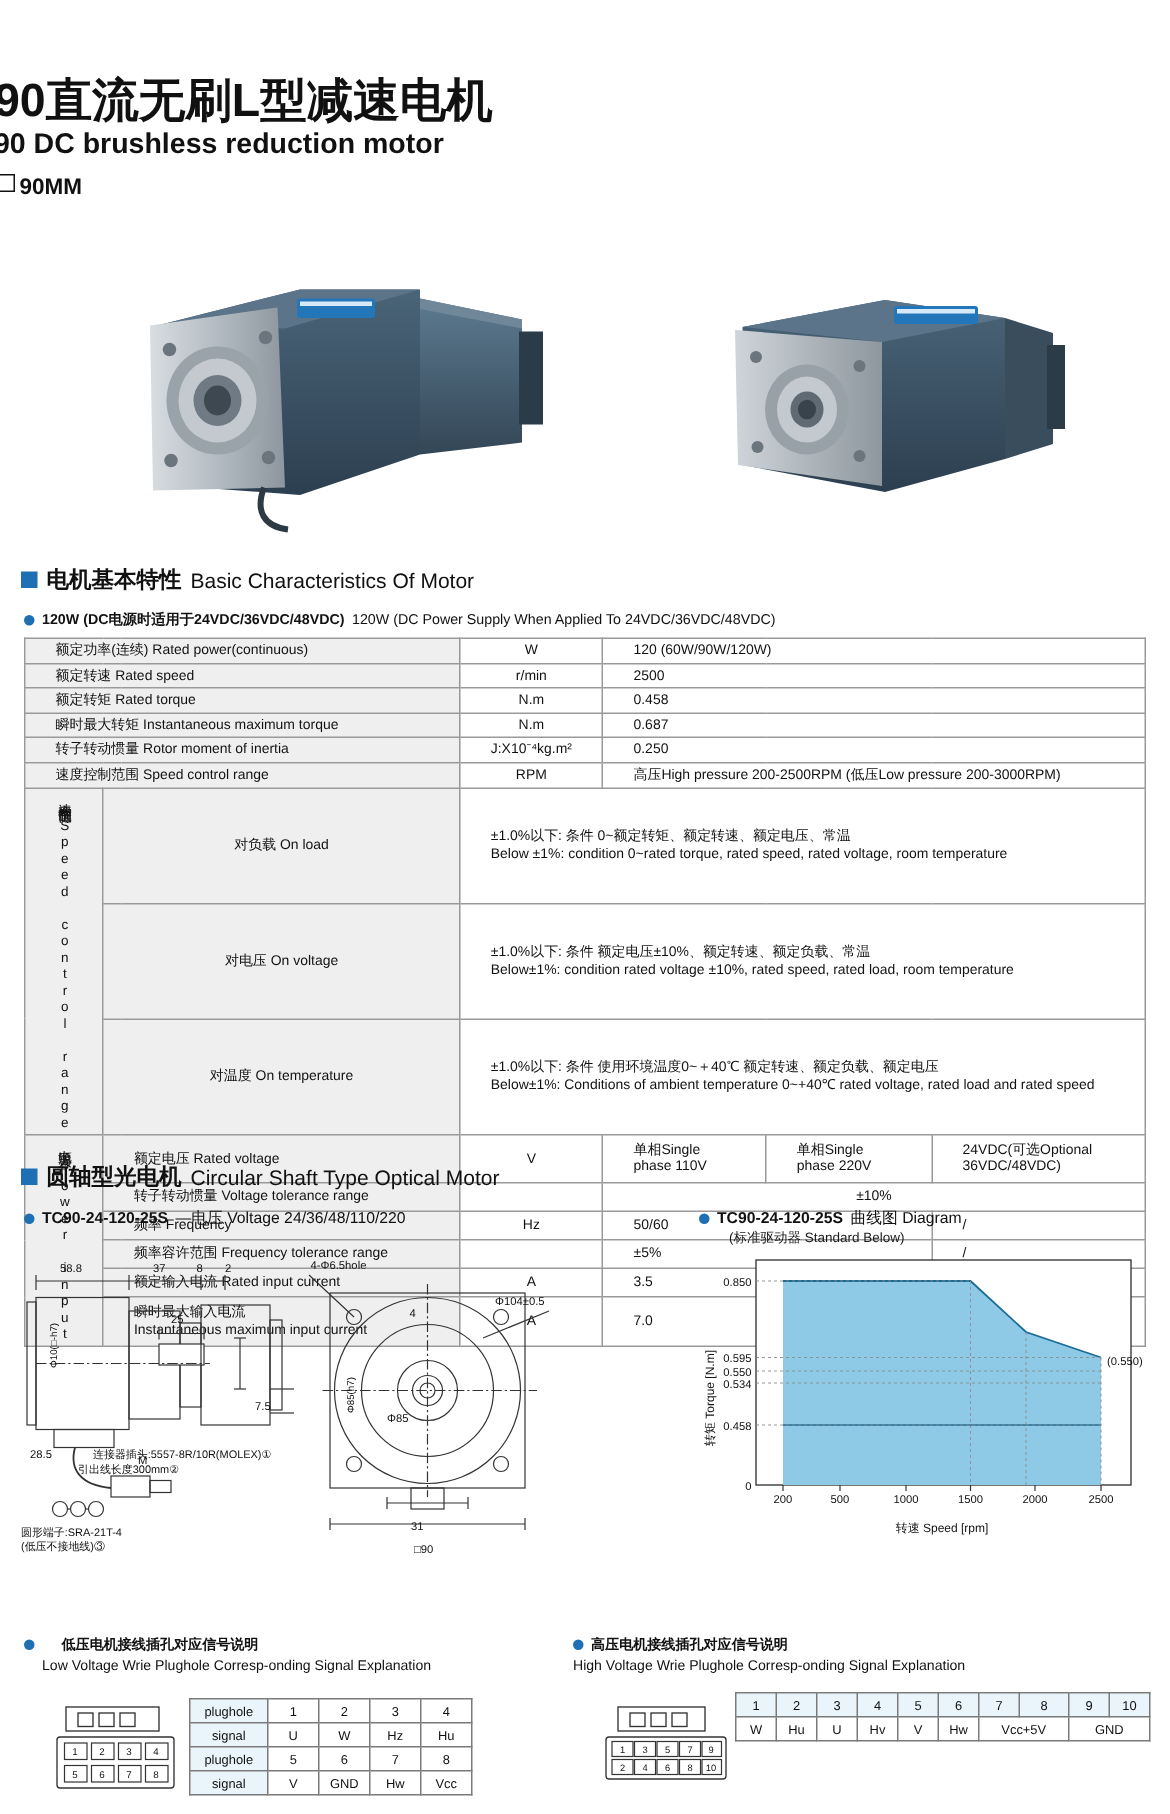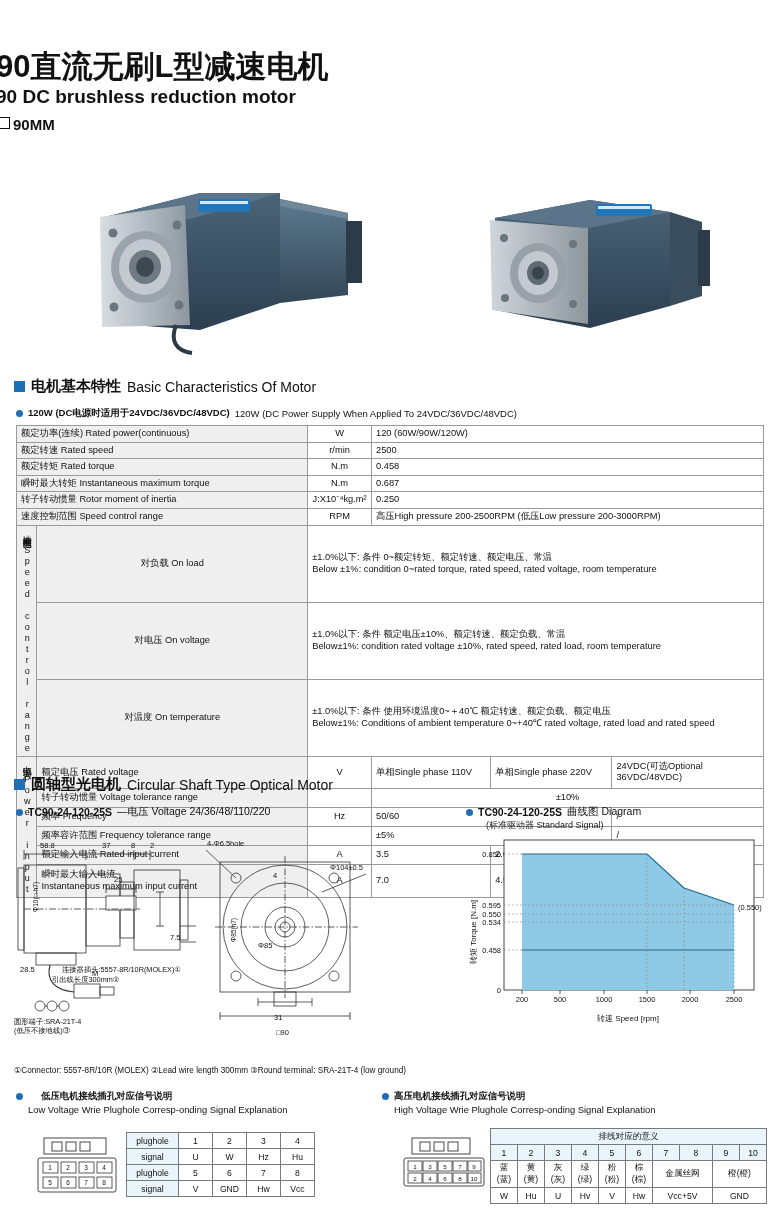--- a/index.html
+++ b/index.html
@@ -42,21 +42,21 @@
   .dot{width:7px;height:7px;border-radius:50%;background:#1f6fb4;display:inline-block;}
   .bullet-line b{font-weight:bold;}
 
   
   table.spec{
     position:absolute;border-collapse:collapse;
     font-size:9.3px;color:#111;
   }
   table.spec td{
     border:1px solid #9a9a9a;
-    padding:2px 4px;
+    padding:2px 20px;
     vertical-align:middle;
     line-height:1.25;
   }
   td.lbl{background:#efefef;}
   td.vert{
     background:#efefef;
     writing-mode:vertical-rl;
     text-orientation:upright;
     text-align:center;
     letter-spacing:1px;
@@ -348,21 +348,21 @@
     <span class="dot"></span>
     <b>TC90-24-120-25S</b>
     <span>—电压 Voltage 24/36/48/110/220</span>
   </div>
 
   <div class="sub-head" style="left:466px;top:805px;">
     <span class="dot"></span>
     <b>TC90-24-120-25S</b>
     <span>曲线图 Diagram</span>
   </div>
-  <div style="position:absolute;left:486px;top:819px;font-size:9px;">(标准驱动器 Standard Signal)</div>
+  <div style="position:absolute;left:486px;top:819px;font-size:9px;">(标准驱动器 Standard Below)</div>
 
   <div class="draw" style="left:10px;top:830px;">
     <svg width="440" height="215" viewBox="0 0 440 215">
       <g stroke="#333" fill="none" stroke-width="0.8">
 
         <rect x="14" y="35" width="62" height="88"></rect>
         <rect x="8" y="38" width="6" height="82"></rect>
         <rect x="76" y="44" width="34" height="72"></rect>
         <rect x="110" y="52" width="14" height="56"></rect>
 
@@ -449,21 +449,20 @@
       </g>
       <g font-size="7.3" font-family="Liberation Sans, sans-serif" fill="#111">
         <text x="52" y="142">连接器插头:5557-8R/10R(MOLEX)①</text>
         <text x="42" y="152">引出线长度300mm②</text>
         <text x="4" y="194">圆形端子:SRA-21T-4</text>
         <text x="4" y="203">(低压不接地线)③</text>
       </g>
     </svg>
   </div>
 
-  <div class="note" style="left:14px;top:1065px;">①Connector: 5557-8R/10R (MOLEX)   ②Lead wire length 300mm   ③Round terminal: SRA-21T-4 (low ground)</div>
 
   <div class="chartwrap" style="left:462px;top:832px;">
     <svg width="310" height="205" viewBox="0 0 310 205">
 
       <rect x="42" y="8" width="250" height="150" fill="#ffffff" stroke="#333" stroke-width="0.9"></rect>
 
       <path d="M60,22 L185,22 L222,56 L272,73 L272,158 L60,158 Z" fill="#8ecae6" stroke="none"></path>
 
       <path d="M60,22 L185,22 L222,56 L272,73" fill="none" stroke="#1b6c94" stroke-width="1.2"></path>
 
@@ -591,21 +590,21 @@
         <td>Vcc</td>
       </tr>
     </tbody>
   </table>
 
   <div class="small-head" style="left:382px;top:1090px;">
     <span style="display:inline-flex;align-items:center;gap:5px;">
       <span class="dot"></span>
       <span class="cn">高压电机接线插孔对应信号说明</span>
     </span>
-    <div style="margin-left:12px;">High Voltage Wrie Plughole Corresp-onding Signal Explanation</div>
+    <div style="margin-left:0;">High Voltage Wrie Plughole Corresp-onding Signal Explanation</div>
   </div>
 
   <div style="position:absolute;left:400px;top:1136px;">
     <svg width="92" height="62" viewBox="0 0 92 62">
       <g stroke="#333" fill="none" stroke-width="0.9">
         <rect x="12" y="2" width="58" height="16"></rect>
         <rect x="20" y="6" width="10" height="9"></rect>
         <rect x="34" y="6" width="10" height="9"></rect>
         <rect x="48" y="6" width="10" height="9"></rect>
         <rect x="4" y="22" width="80" height="28" rx="2"></rect>
@@ -645,45 +644,32 @@
         <col style="width:27px">
         <col style="width:27px">
       <col style="width:27px">
         <col style="width:27px">
         <col style="width:33px">
         <col style="width:27px">
         <col style="width:27px">
     </colgroup>
     <tbody>
       <tr>
-        <td class="h" colspan="10">排线对应的意义</td>
-      </tr>
-      <tr>
         <td class="h">1</td>
         <td class="h">2</td>
         <td class="h">3</td>
         <td class="h">4</td>
         <td class="h">5</td>
         <td class="h">6</td>
         <td class="h">7</td>
         <td class="h">8</td>
         <td class="h">9</td>
         <td class="h">10</td>
       </tr>
       <tr>
-        <td>蓝(蓝)</td>
-        <td>黄(黄)</td>
-        <td>灰(灰)</td>
-        <td>绿(绿)</td>
-        <td>粉(粉)</td>
-        <td>棕(棕)</td>
-        <td colspan="2">金属丝网</td>
-        <td colspan="2">橙(橙)</td>
-      </tr>
-      <tr>
         <td>W</td>
         <td>Hu</td>
         <td>U</td>
         <td>Hv</td>
         <td>V</td>
         <td>Hw</td>
         <td colspan="2">Vcc+5V</td>
         <td colspan="2">GND</td>
       </tr>
     </tbody>

